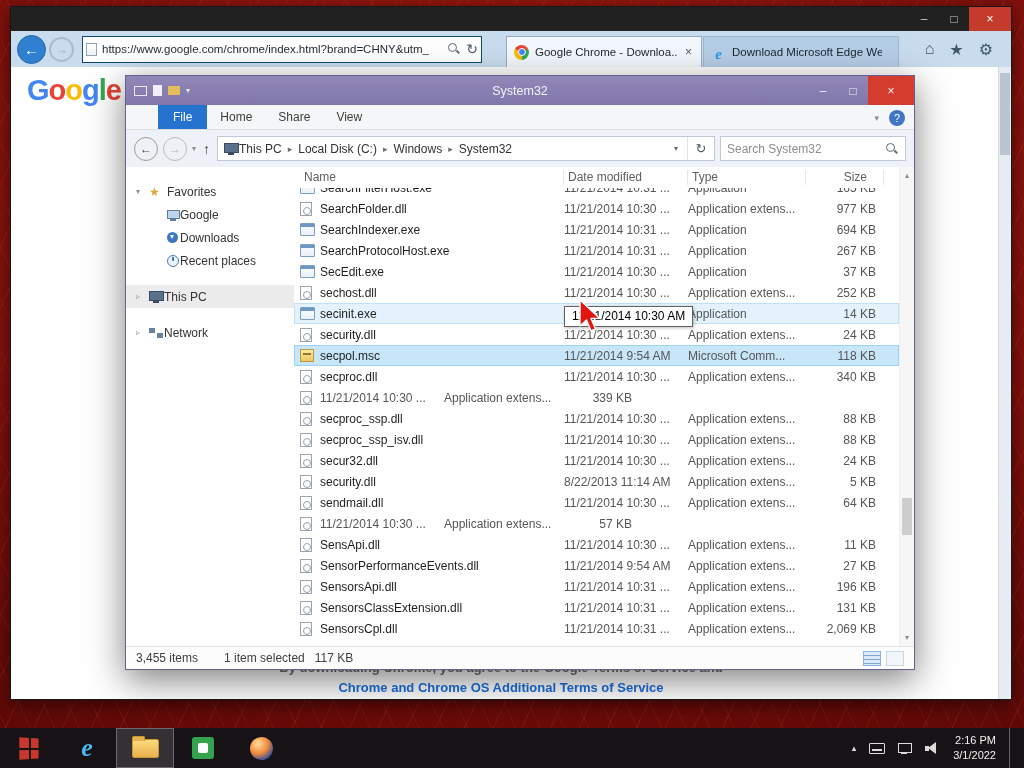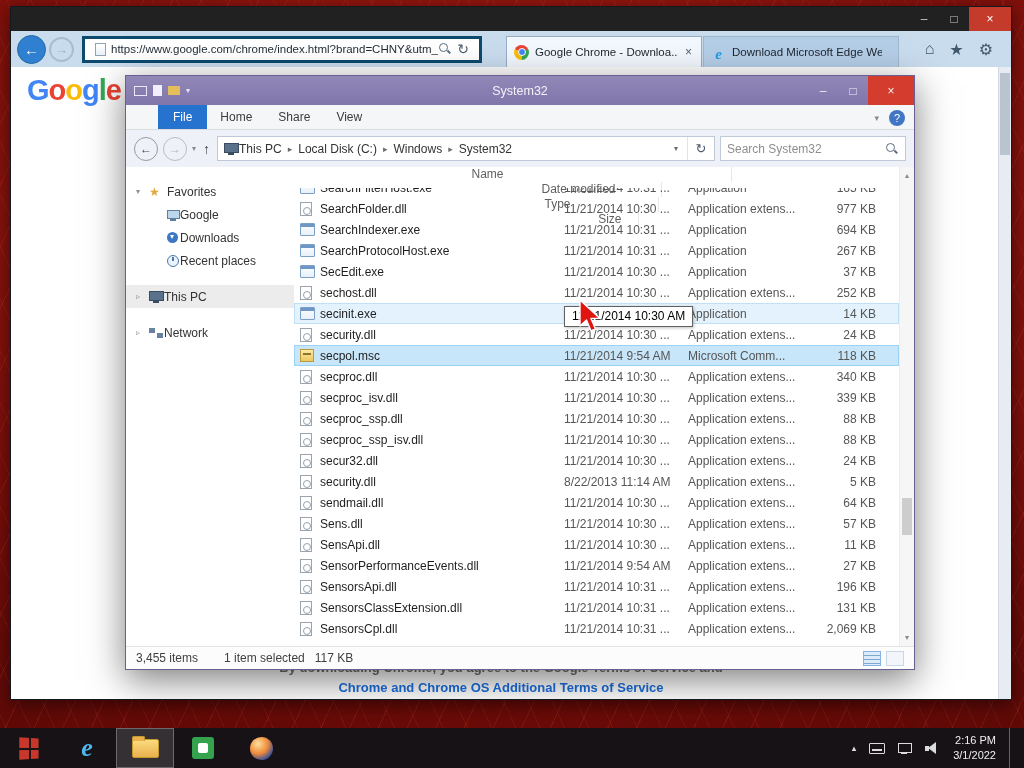--- a/index.html
+++ b/index.html
@@ -19,22 +19,22 @@
     background:#fff; border:1px solid #15191e; box-shadow:0 4px 18px rgba(0,0,0,.55); z-index:1; }
   .b-titlebar { height:24px; background:#212121; display:flex; justify-content:flex-end; }
   .wbtn { width:30px; height:24px; border:0; background:transparent; color:#c9c9c9;
     font-size:12px; line-height:24px; text-align:center; font-family:inherit; }
   .wbtn.close { width:42px; background:#c43b2c; color:#fff; }
   .b-nav { position:absolute; left:0; top:24px; right:0; height:36px; background:#c9dcee;
     display:flex; align-items:center; padding:0 10px 0 6px; }
   .nav-circle { border-radius:50%; display:flex; align-items:center; justify-content:center; flex:none; }
   .nav-back { width:29px; height:29px; background:#2f80d0; color:#fff; font-size:15px; border:1px solid #24679f; }
   .nav-fwd  { width:25px; height:25px; background:transparent; color:#9fb0bf; border:2px solid #a9bccc; font-size:13px; margin-left:3px; }
-  .addr { width:400px; height:27px; background:#fff; border:3px solid #0c4a6e; margin-left:8px;
-    display:flex; align-items:center; padding:0 10px; flex:none; }
+  .addr { width:400px; height:27px; background:#fff; border:1px solid #0c4a6e; margin-left:8px;
+    display:flex; align-items:center; padding:0 3px; flex:none; }
   .page-ic { width:11px; height:13px; border:1px solid #8fa3b5; background:linear-gradient(#fff,#e9f0f7); margin-right:5px; flex:none; }
   .url { flex:1; font-size:11.5px; color:#1f2933; white-space:nowrap; overflow:hidden; }
   .mag { width:14px; height:14px; position:relative; flex:none; }
   .mag::before { content:""; position:absolute; left:1px; top:1px; width:7px; height:7px;
     border:1.5px solid #5b6e80; border-radius:50%; }
   .mag::after { content:""; position:absolute; left:9px; top:9px; width:4px; height:1.5px;
     background:#5b6e80; transform:rotate(45deg); }
   .addr .refresh { color:#4b5e70; font-size:14px; margin-left:5px; }
   .tabs { display:flex; margin-left:24px; align-self:flex-end; }
   .tab { height:31px; display:flex; align-items:center; padding:0 7px; width:196px; }
@@ -116,21 +116,21 @@
   .ic-recent::before { content:""; position:absolute; left:1px; top:0; width:10px; height:10px; border-radius:50%; border:1.5px solid #4d79ad; background:#eaf3fb; }
   .ic-recent::after { content:""; position:absolute; left:6px; top:2.5px; width:1.5px; height:4px; background:#4d79ad; }
   .ic-computer { position:relative; width:15px; height:12px; }
   .ic-computer::before { content:""; position:absolute; left:0; top:0; width:13px; height:8px; border:1px solid #3b4c61; background:#5a718c; }
   .ic-computer::after { content:""; position:absolute; left:4px; bottom:0; width:6px; height:2px; background:#3b4c61; }
   .ic-network { position:relative; width:15px; height:12px; }
   .ic-network::before { content:""; position:absolute; left:0; top:1px; width:6px; height:5px; background:#68839f; }
   .ic-network::after { content:""; position:absolute; right:1px; bottom:1px; width:6px; height:5px; background:#68839f; }
 
   .e-list { position:absolute; left:168px; right:15px; top:0; bottom:0; overflow:hidden; }
-  .fhead { height:21px; display:flex; align-items:center; padding-left:6px;flex-direction:column; }
+  .fhead { height:21px; display:flex; align-items:center; padding-left:6px; }
   .hcell { font-size:12px; color:#5f5f5f; border-right:1px solid #e6e6e6; height:15px; line-height:15px; padding-left:4px; }
   .hcell:nth-of-type(1){ width:264px; }
   .hcell:nth-of-type(2){ width:124px; }
   .hcell:nth-of-type(3){ width:118px; }
   .hcell:nth-of-type(4){ width:78px; text-align:right; padding-right:16px; }
   .frows { position:absolute; top:21px; left:0; right:0; bottom:0; overflow:hidden; }
   .frow { height:21px; display:flex; align-items:center; padding-left:6px; }
   .frow.clipped { margin-top:-11px; }
   .frow.hover { background:#e3f2fc; box-shadow:inset 0 0 0 1px #bfe0f5; }
   .frow.selected { background:#c8e6fa; box-shadow:inset 0 0 0 1px #9cd2f3; }
@@ -478,21 +478,20 @@
               <span class="c-name">secproc.dll</span>
               <span class="c-date">11/21/2014 10:30 ...</span>
               <span class="c-type">Application extens...</span>
               <span class="c-size">340 KB</span>
             </div>
 
             <div class="frow">
               <span class="fic">
                 <span class="ic-dll"></span>
               </span>
-              <span class="c-name">secproc_isv.dll</span>
               <span class="c-date">11/21/2014 10:30 ...</span>
               <span class="c-type">Application extens...</span>
               <span class="c-size">339 KB</span>
             </div>
 
             <div class="frow">
               <span class="fic">
                 <span class="ic-dll"></span>
               </span>
               <span class="c-name">secproc_ssp.dll</span>
@@ -538,21 +537,20 @@
               <span class="c-name">sendmail.dll</span>
               <span class="c-date">11/21/2014 10:30 ...</span>
               <span class="c-type">Application extens...</span>
               <span class="c-size">64 KB</span>
             </div>
 
             <div class="frow">
               <span class="fic">
                 <span class="ic-dll"></span>
               </span>
-              <span class="c-name">Sens.dll</span>
               <span class="c-date">11/21/2014 10:30 ...</span>
               <span class="c-type">Application extens...</span>
               <span class="c-size">57 KB</span>
             </div>
 
             <div class="frow">
               <span class="fic">
                 <span class="ic-dll"></span>
               </span>
               <span class="c-name">SensApi.dll</span>

